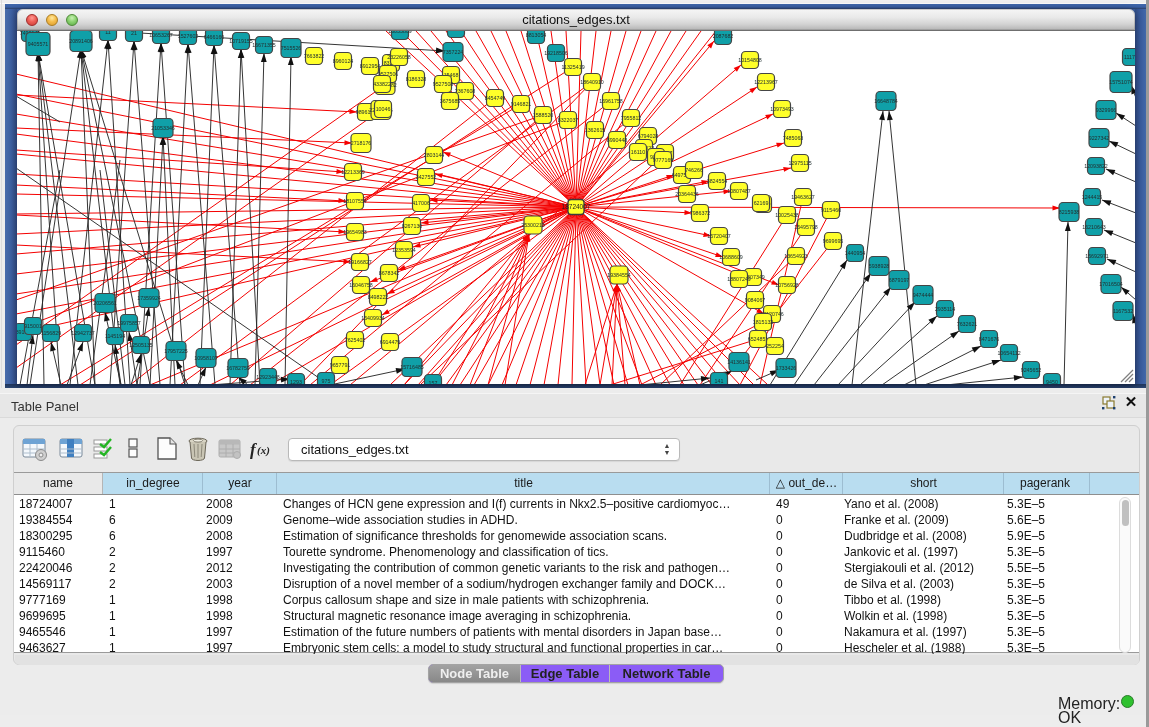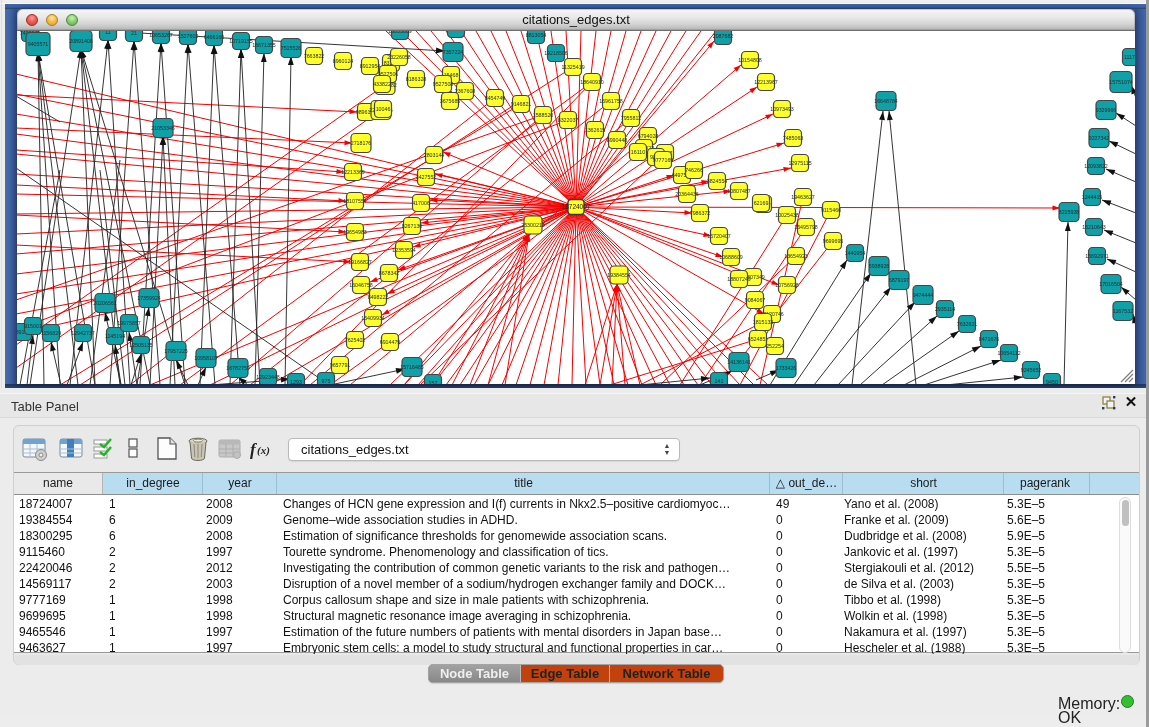--- a/index.html
+++ b/index.html
@@ -48,21 +48,21 @@
 .c-deg{left:95px;width:90px}
 .c-year{left:192px;width:70px}
 .c-title{left:269px;width:482px}
 .c-out{left:762px;width:70px}
 .c-short{left:830px;width:147px;text-align:left}
 .c-pr{left:993px;width:80px}
 #vscroll{position:absolute;left:1105px;top:24px;width:12px;height:156px;background:#fafafa;border:1px solid #dcdcdc;border-radius:6px}
 #vthumb{position:absolute;left:1.5px;top:2px;width:7px;height:26px;background:#c0c0c0;border-radius:4px}
 
 #segctl{position:absolute;left:428px;top:276px;width:296px;height:19px;border:1px solid #a3a3a3;border-radius:5px;
- background:#c2410c;font-size:13px;font-weight:700;color:#222;box-shadow:0 1px 1px rgba(0,0,0,.12)}
+ background:#8b5cf6;font-size:13px;font-weight:700;color:#222;box-shadow:0 1px 1px rgba(0,0,0,.12)}
 .seg{position:absolute;top:0;height:17px;line-height:17px;text-align:center}
 #seg1{left:0;width:91px;background:linear-gradient(180deg,#a2a2a2,#888888);color:#efefef;border-radius:4px 0 0 4px}
 #seg2{left:91px;width:89px;border-left:1px solid #bbb}
 #seg3{left:180px;width:114px;border-left:1px solid #bbb}
 #memory{position:absolute;left:1058px;top:309px;font-size:16px;color:#222;line-height:14px}
 #memdot{position:absolute;left:1121px;top:307px;width:13px;height:13px;border-radius:50%;background:#2fc12f;border:1.5px solid #2a7a2a}
 </style></head>
 <body>
 <div id="app">
  <div id="bluezone"></div>

